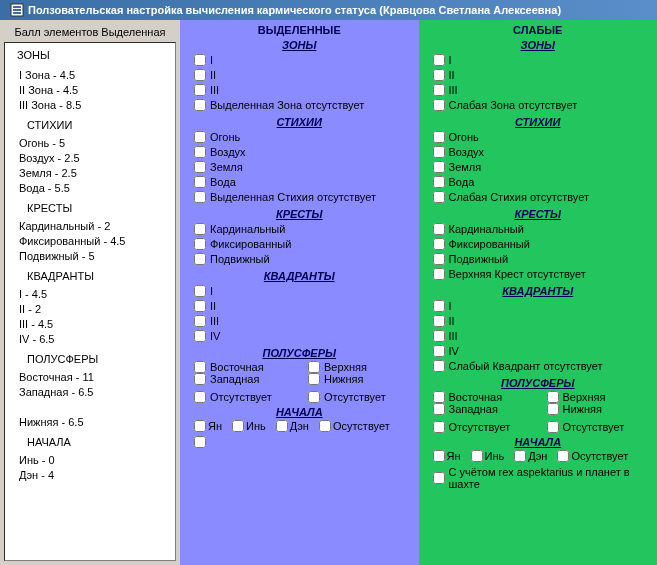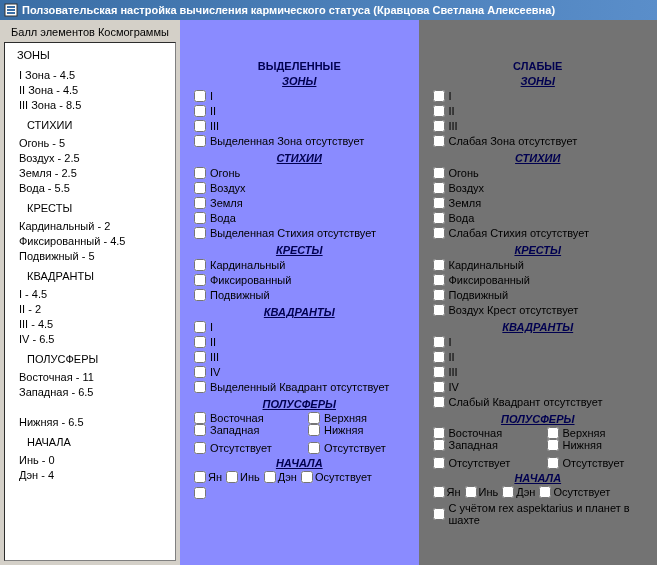--- a/index.html
+++ b/index.html
@@ -9,21 +9,21 @@
     font-size: 11px;
     background: #d4d0c8;
     width: 657px;
     height: 565px;
     overflow: hidden;
   }
   .titlebar {
     background: linear-gradient(to right, #3a6ea5, #5a8eca);
     color: #fff;
     font-weight: bold;
-    padding: 3px 4px;
+    padding: 3px 10px;
     font-size: 11px;
     height: 20px;
     display: flex;
     align-items: center;
   }
   .titlebar .icon {
     width: 14px; height: 14px;
     margin-right: 4px;
     display: inline-block;
   }
@@ -58,27 +58,26 @@
   .listbox .top-sel {
     margin: 2px 6px 6px 6px;
   }
   .panes { flex: 1; display: flex; }
   .pane {
     flex: 1;
     padding: 2px 8px;
     position: relative;
   }
   .pane.left-p { background: #8a8bff; }
-  .pane.right-p { background: #737373; }
+  .pane.right-p { background: #22c55e; }
   .pane-title {
     text-align: center;
     font-weight: bold;
     color: #000050;
     padding: 2px 0 0;
-    margin-top: 36px;
   }
   .sect {
     text-align: center;
     font-weight: bold;
     font-style: italic;
     text-decoration: underline;
     color: #000050;
     margin: 3px 0 2px;
   }
   .chk {
@@ -96,21 +95,21 @@
   .hrow {
     display: flex;
     padding-left: 6px;
     gap: 4px;
   }
   .hcol { display: flex; align-items: center; gap: 4px; }
   .hcol.c1 { width: 110px; }
   .hcol input { margin:0; width:12px; height:12px; }
   .beg-row {
     display: flex;
-    gap: 4px;
+    gap: 10px;
     padding-left: 6px;
   }
   .beg-row .hcol { gap: 2px; }
   .bottom-chk {
     display:flex; align-items:center; gap:4px;
     padding: 4px 0 0 6px;
   }
   .bottom-chk input { margin:0; width:12px; height:12px; }
 </style>
 </head>
@@ -123,21 +122,21 @@
         <rect x="3" y="3" width="8" height="2" fill="#3a6ea5"></rect>
         <rect x="3" y="6" width="8" height="2" fill="#3a6ea5"></rect>
         <rect x="3" y="9" width="8" height="2" fill="#3a6ea5"></rect>
       </svg>
   </span>
   <span>Ползовательская настройка вычисления кармического статуса (Кравцова Светлана Алексеевна)</span>
 </div>
 
 <div class="main">
   <div class="left">
-    <div class="left-header">Балл элементов Космограммы</div>
+    <div class="left-header">Балл элементов Выделенная</div>
     <div class="listbox">
       <div class="top-sel">ЗОНЫ</div>
       <div>
           <div class="row">I Зона - 4.5</div>
           <div class="row">II Зона - 4.5</div>
           <div class="row">III Зона - 8.5</div>
           <div class="hdr">СТИХИИ</div>
           <div class="row">Огонь - 5</div>
           <div class="row">Воздух - 2.5</div>
           <div class="row">Земля - 2.5</div>
@@ -227,24 +226,20 @@
           <span>II</span>
         </div>
         <div class="chk">
           <input type="checkbox" style="">
           <span>III</span>
         </div>
         <div class="chk">
           <input type="checkbox" style="">
           <span>IV</span>
         </div>
-        <div class="chk">
-          <input type="checkbox" style="">
-          <span>Выделенный Квадрант отсутствует</span>
-        </div>
         <div class="sect">ПОЛУСФЕРЫ</div>
         <div class="hrow">
     <div class="hcol c1">
             <input type="checkbox" style="">
             <span>Восточная</span>
           </div>
     <div class="hcol">
             <input type="checkbox" style="">
             <span>Верхняя</span>
           </div>
@@ -340,21 +335,21 @@
         <div class="chk">
           <input type="checkbox" style="">
           <span>Фиксированный</span>
         </div>
         <div class="chk">
           <input type="checkbox" style="">
           <span>Подвижный</span>
         </div>
         <div class="chk">
           <input type="checkbox" style="">
-          <span>Воздух Крест отсутствует</span>
+          <span>Верхняя Крест отсутствует</span>
         </div>
         <div class="sect">КВАДРАНТЫ</div>
         <div class="chk">
           <input type="checkbox" style="">
           <span>I</span>
         </div>
         <div class="chk">
           <input type="checkbox" style="">
           <span>II</span>
         </div>

